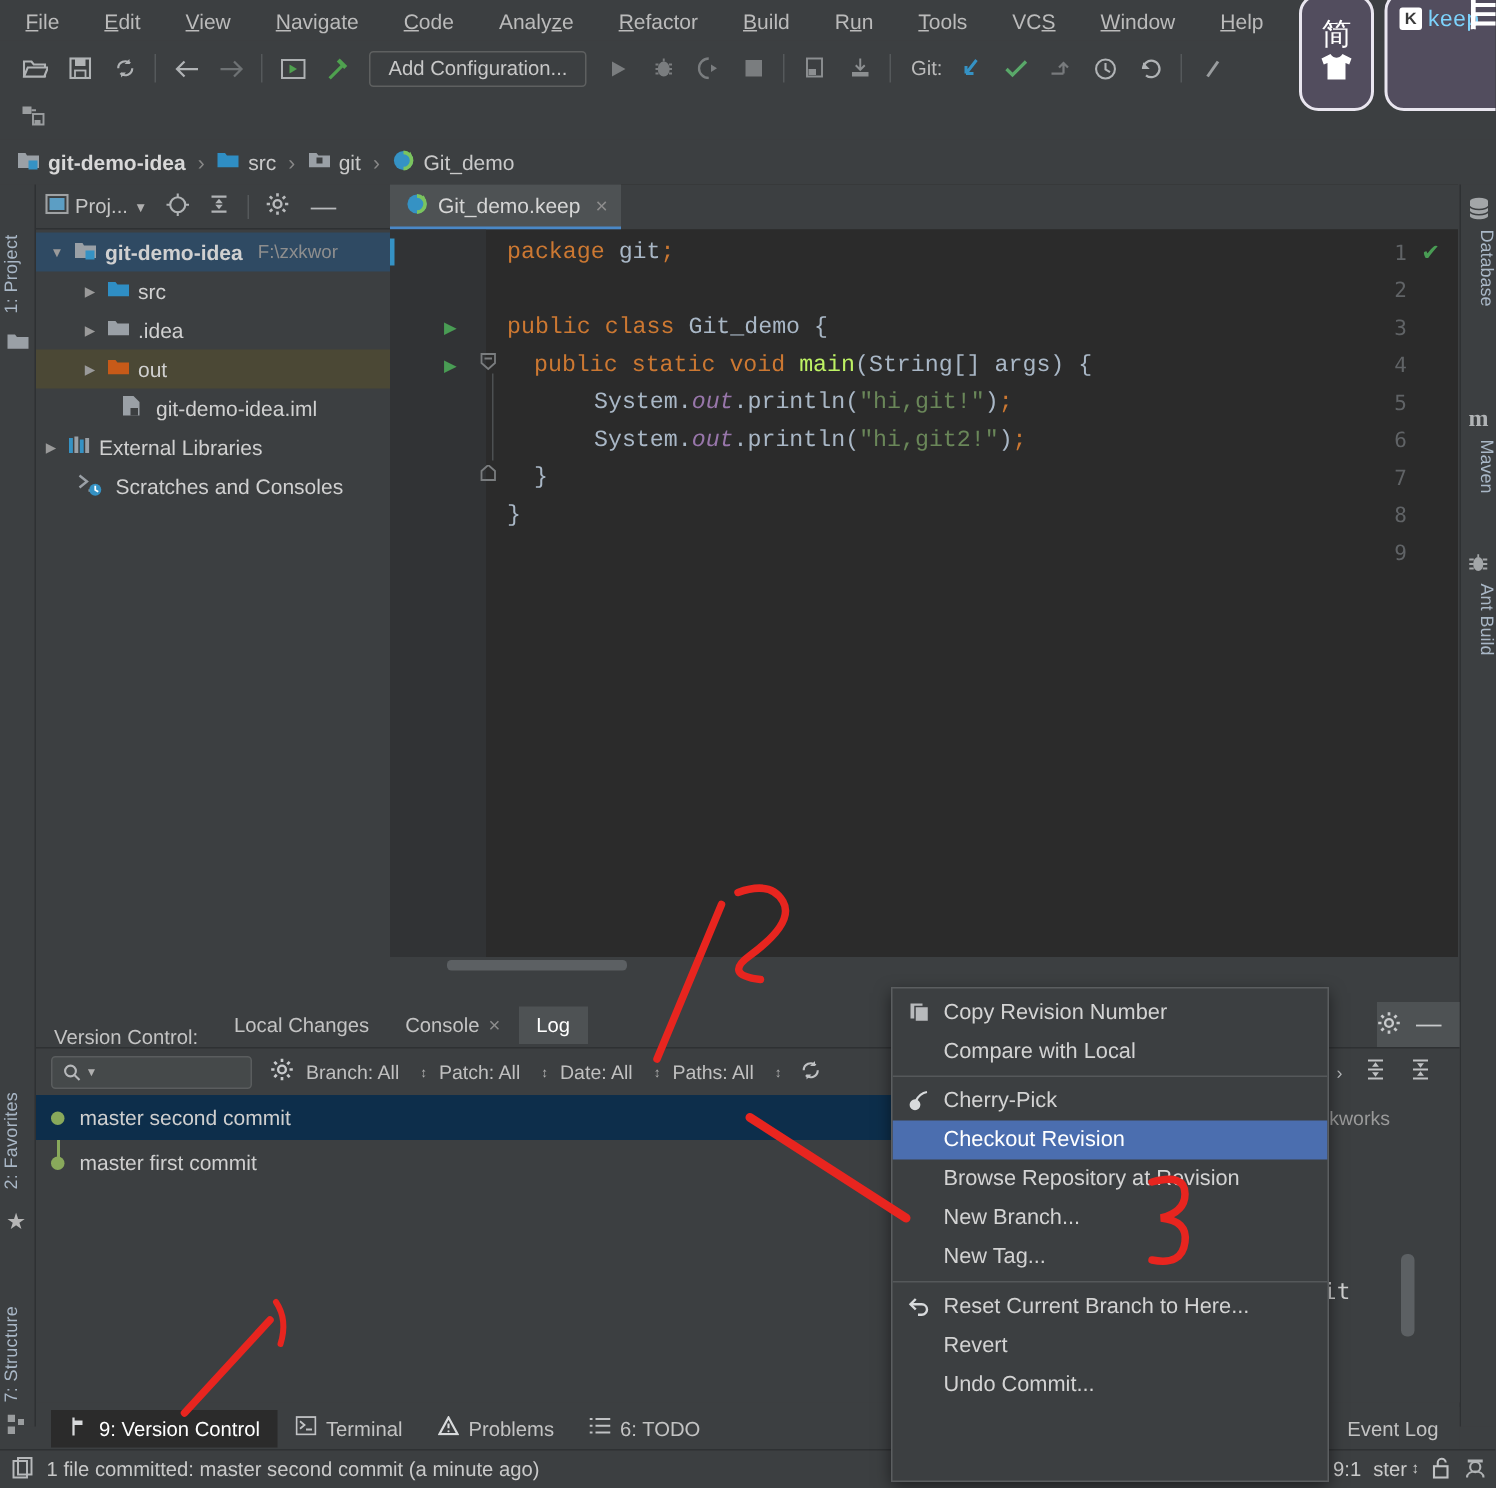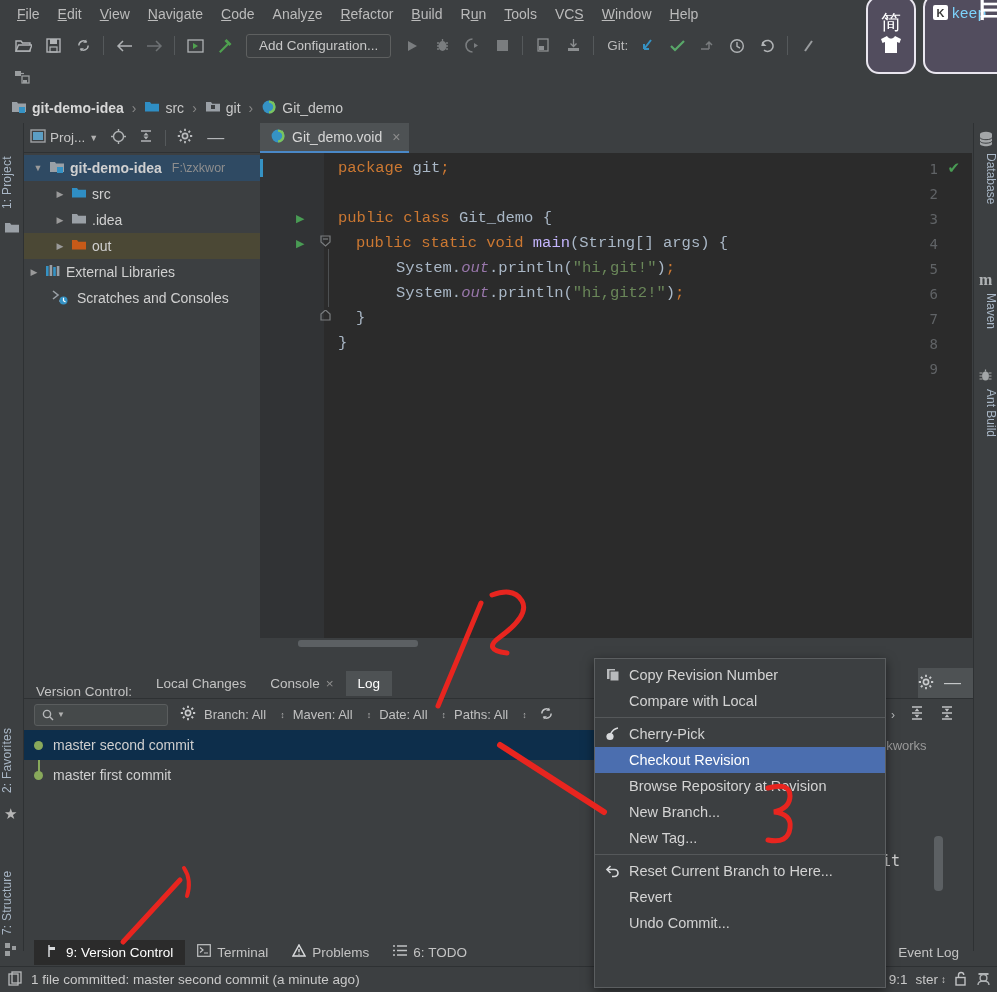--- a/index.html
+++ b/index.html
@@ -9,21 +9,21 @@
     font-family:"Liberation Sans", sans-serif;
     font-size:13.5px;
     color:#bbbbbb;
     -webkit-font-smoothing:antialiased;
   }
   #app{ position:relative; width:997px; height:992px; }
 
   
   .menubar{
     position:absolute; left:0; top:0; width:997px; height:27px;
-    background:#3c3f41; display:flex; align-items:center; padding-left:8px; gap:0px;
+    background:#3c3f41; display:flex; align-items:center; padding-left:8px; gap:12px;
   }
   .menubar .mi{ padding:3px 9px; color:#bbbbbb; font-size:14px; cursor:default; white-space:nowrap;}
   .menubar .mi u{ text-decoration:underline; }
 
   
   .toolbar{
     position:absolute; left:0; top:27px; width:997px; height:37px;
     background:#3c3f41; display:flex; align-items:center; padding-left:8px;
   }
   .tb-ico{ width:30px; height:28px; display:flex; align-items:center; justify-content:center; }
@@ -96,21 +96,21 @@
   .gutter{ position:absolute; left:0; top:0; width:64px; height:100%; background:#313335; }
   .lnum{ position:absolute; right:34px; font-size:14px; color:#606366;
          font-family:"DejaVu Sans Mono", monospace; text-align:right; width:20px;}
   .runmark{ position:absolute; left:36px; color:#499c54; font-size:11px; }
   .foldmark{ position:absolute; left:60px; color:#7a7a7a; font-size:11px; }
   .codeline{
     position:absolute; left:78px; font-family:Liberation Mono, monospace;
     font-size:15.5px; white-space:pre; letter-spacing:0px;
   }
   .kw{ color:#cc7832; } .str{ color:#6a8759; } .cls{ color:#a9b7c6; }
-  .fn{ color:#c4b5fd; } .fld{ color:#9876aa; font-style:italic; } .pl{ color:#a9b7c6; }
+  .fn{ color:#bef264; } .fld{ color:#9876aa; font-style:italic; } .pl{ color:#a9b7c6; }
   .semi{ color:#cc7832; }
   .codefoldline{ position:absolute; left:68px; width:1px; background:#4d5052; }
   .editor-check{ position:absolute; right:12px; top:6px; color:#499c54; font-size:15px; }
   .hscroll{ position:absolute; left:36px; bottom:1px; width:120px; height:7px; background:#5c6063; border-radius:3px; }
   .editor-bottom{ position:absolute; left:260px; top:638px; width:712px; height:10px; background:#3c3f41; }
 
   
   .rightstripe{
     position:absolute; left:973px; top:123px; width:24px; height:828px;
     background:#3c3f41; border-left:1px solid #2e3133;
@@ -481,20 +481,29 @@
       </div>
       <div class="tnode hl" style="padding-left:30px;">
         <span class="arrow">▶</span>
         <span>
           <svg width="16" height="13" viewBox="0 0 16 13">
               <path d="M1 2h5l1.3 1.7H15V11.5H1z" fill="#c75a18"></path>
             </svg>
         </span>
         <span class="lbl">out</span>
       </div>
+      <div class="tnode" style="padding-left:56px;">
+        <span>
+          <svg width="15" height="15" viewBox="0 0 15 15">
+              <path d="M2 1h7l4 4v9H2z" fill="#9aa0a6"></path>
+              <rect x="7" y="9" width="5" height="5" fill="#3c3f41"></rect>
+            </svg>
+        </span>
+        <span class="lbl" style="margin-left:4px;">git-demo-idea.iml</span>
+      </div>
       <div class="tnode" style="padding-left:4px;">
         <span class="arrow">▶</span>
         <span>
           <svg width="16" height="14" viewBox="0 0 16 14">
               <rect x="1" y="2" width="2.6" height="10" fill="#3592c4"></rect>
               <rect x="4.6" y="1" width="2.6" height="11" fill="#9aa0a6"></rect>
               <rect x="8.2" y="3" width="2.6" height="9" fill="#3592c4"></rect>
               <rect x="11.8" y="2" width="2.6" height="10" fill="#9aa0a6"></rect>
             </svg>
         </span>
@@ -516,21 +525,21 @@
   <div class="editorwrap">
     <div class="tabstrip">
       <div class="etab">
         <span>
           <svg width="16" height="16" viewBox="0 0 16 16">
               <circle cx="8" cy="8" r="6.4" fill="#3592c4"></circle>
               <path d="M8 2.6a5.4 5.4 0 0 1 0 10.8" fill="none" stroke="#7bc45e" stroke-width="2.4"></path>
               <path d="M12.5 2.2l1.4 3.2-3.4-.6z" fill="#7bc45e"></path>
             </svg>
         </span>
-        <span>Git_demo.void</span>
+        <span>Git_demo.keep</span>
         <span class="x">×</span>
       </div>
     </div>
     <div class="code-area">
       <div class="gutter"></div>
       <div style="position:absolute;left:0;top:6px;width:3px;height:18px;background:#3592c4;"></div>
       <div class="editor-check">✔</div>
 
       <div class="lnum" style="top:8px;">1</div>
       <div class="lnum" style="top:33px;">2</div>
@@ -628,21 +637,21 @@
         <svg width="16" height="16" viewBox="0 0 16 16">
             <circle cx="8" cy="8" r="2.6" fill="none" stroke="#c8cacc" stroke-width="1.6"></circle>
             <path d="M8 0.8v2.2M8 13v2.2M0.8 8h2.2M13 8h2.2M2.9 2.9l1.6 1.6M11.5 11.5l1.6 1.6M13.1 2.9l-1.6 1.6M4.5 11.5l-1.6 1.6" stroke="#c8cacc" stroke-width="1.8"></path>
           </svg>
       </span>
       <div class="filt">
         <span>Branch: All</span>
           <span class="car">↕</span>
       </div>
       <div class="filt">
-        <span>Maven: All</span>
+        <span>Patch: All</span>
           <span class="car">↕</span>
       </div>
       <div class="filt">
         <span>Date: All</span>
           <span class="car">↕</span>
       </div>
       <div class="filt">
         <span>Paths: All</span>
           <span class="car">↕</span>
       </div>

